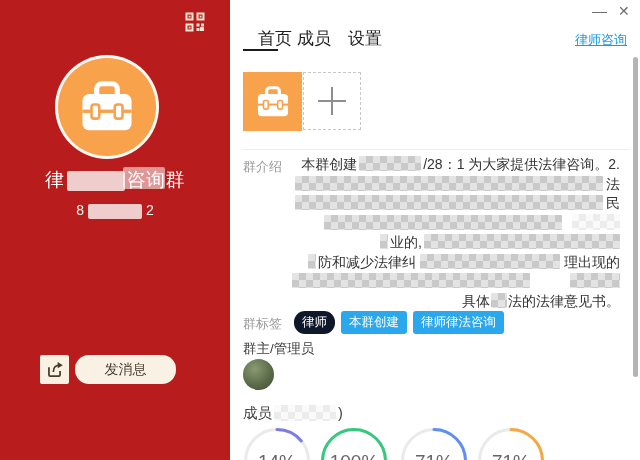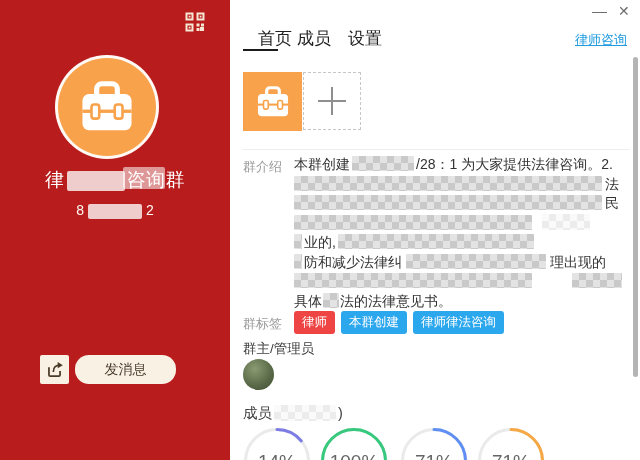--- a/index.html
+++ b/index.html
@@ -37,22 +37,22 @@
 
   .tile-active { position:absolute; left:13px; top:72px; width:59px; height:59px; background:#f8a24b;
                  display:flex; align-items:center; justify-content:center; cursor:pointer; }
   .tile-add { position:absolute; left:73px; top:72px; width:58px; height:58px; background:#fff;
               border:1px dashed #c6c6c6; display:flex; align-items:center; justify-content:center; cursor:pointer; }
   .divider { position:absolute; left:13px; top:149px; width:386px; height:1px; background:#ededed; }
 
   .sec-label { position:absolute; font-size:13px; color:#9a9a9a; }
   .sec-label-dark { position:absolute; font-size:13.5px; color:#3d3d3d; }
 
-  .intro-text { position:absolute; left:64px; top:155px; width:342px; font-size:14px;
-                line-height:19.5px; color:#333; }
+  .intro-text { position:absolute; left:48px; top:155px; width:342px; font-size:14px;
+                line-height:19.5px; color:#333;text-align:right; }
   .mosaic { display:inline-block; vertical-align:-2px; height:15px; border-radius:1px;
             background:repeating-conic-gradient(#c7c7c7 0% 25%, #e2e2e2 0% 50%);
             background-size:14px 14px; opacity:.95; }
   .mosaic-light { display:inline-block; vertical-align:-2px; height:16px; border-radius:1px;
             background:repeating-conic-gradient(#ececec 0% 25%, #fafafa 0% 50%);
             background-size:14px 14px; }
   .gap { display:inline-block; }
 
   .tags-row { position:absolute; left:64px; top:311px; display:flex; gap:6px; }
   .tag { color:#fff; font-size:12.5px; padding:3px 8px; border-radius:3px; cursor:pointer; white-space:nowrap; }
@@ -162,21 +162,21 @@
       <div><span class="mosaic" style="width:308px;"></span><span style="margin-left:3px;">民</span></div>
       <div><span class="mosaic" style="width:238px;"></span><span class="gap" style="width:10px;"></span><span class="mosaic-light" style="width:48px;"></span></div>
       <div><span class="mosaic" style="width:8px;margin-right:2px;"></span><span>业的,</span><span class="mosaic" style="width:196px;margin-left:2px;"></span></div>
       <div><span class="mosaic" style="width:8px;margin-right:2px;"></span><span>防和减少法律纠</span><span class="mosaic" style="width:140px;margin:0 4px;"></span><span>理出现的</span></div>
       <div><span class="mosaic" style="width:238px;"></span><span class="gap" style="width:40px;"></span><span class="mosaic" style="width:50px;"></span></div>
       <div><span>具体</span><span class="mosaic" style="width:16px;margin:0 1px;"></span><span>法的法律意见书。</span></div>
     </div>
 
     <div class="sec-label" style="left:13px; top:315px;">群标签</div>
     <div class="tags-row">
-      <span class="tag" style="background: #ef4444;">律师</span>
+      <span class="tag" style="background: #0f172a; border-radius: 11px;">律师</span>
       <span class="tag" style="background: rgb(43, 167, 238);">本群创建</span>
       <span class="tag" style="background: rgb(43, 167, 238);">律师律法咨询</span>
     </div>
 
     <div class="sec-label-dark" style="left:13px; top:340px;">群主/管理员</div>
     <div class="owner-avatar"></div>
 
     <div class="members-row">
       <span>成员</span><span class="mosaic-light" style="width:62px;margin:0 2px;vertical-align:-3px;"></span><span>)</span>
     </div>

